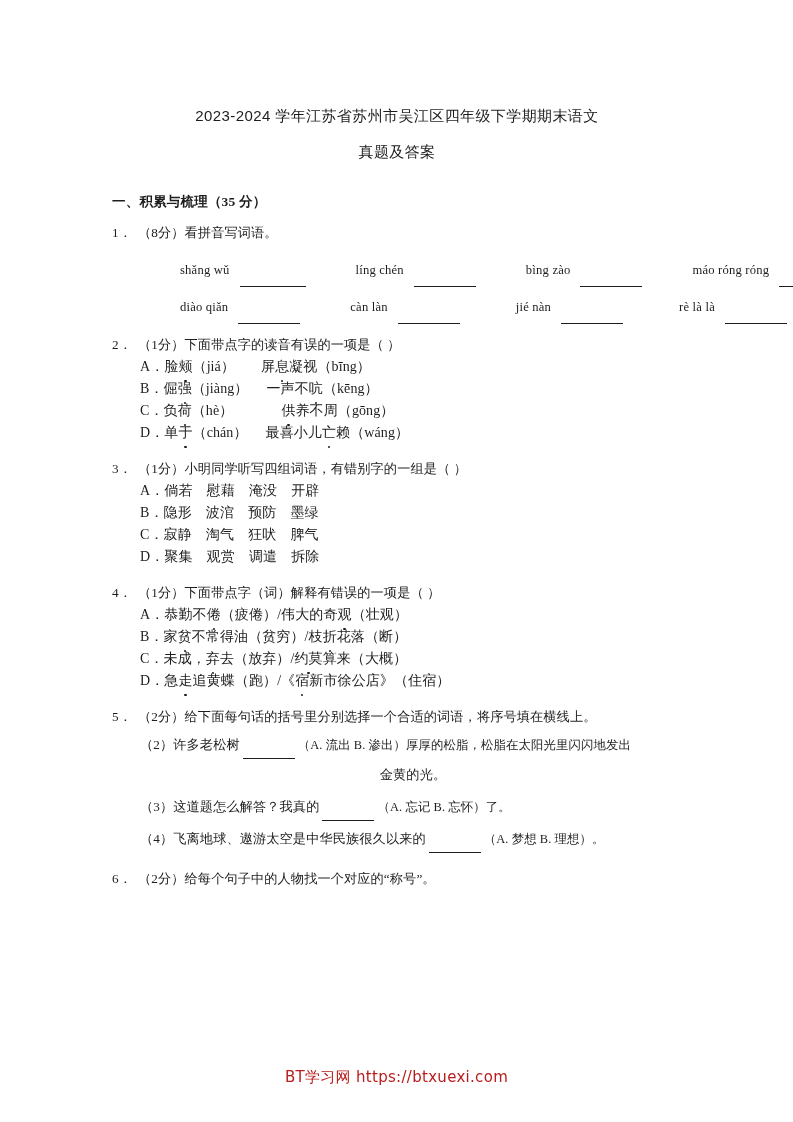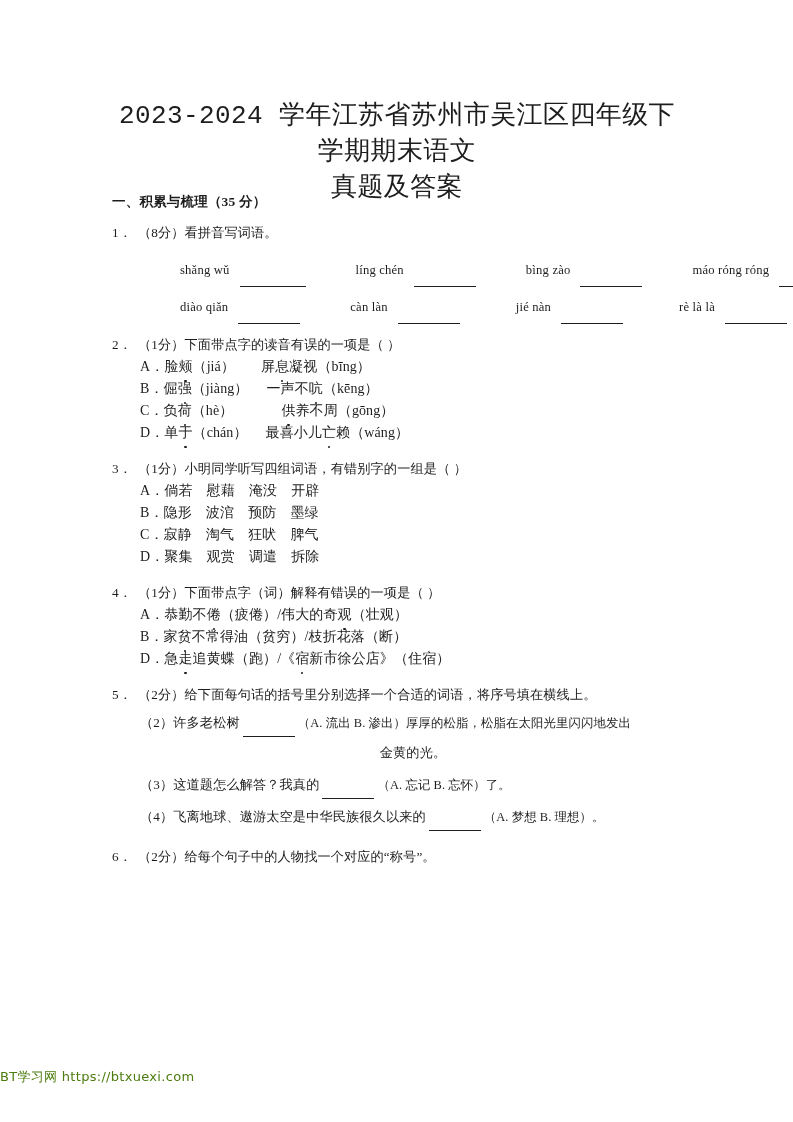--- a/index.html
+++ b/index.html
@@ -28,25 +28,25 @@
 
   
   .doc-title {
     margin: 0;
     padding: 0;
     position: absolute;
     left: 108px;
     top: 98px;
     width: 578px;
     text-align: center;
-    font-size: 26px;
+    font-size: 15px;
     line-height: 36px;
     font-weight: 400;
     letter-spacing: 0.4px;
-    font-family: Liberation Mono, monospace;
+    font-family: Liberation Sans, sans-serif;
   }
   .doc-title .ln2 { display: block; }
 
   
   .content {
     position: absolute;
     left: 112px;
     top: 183px;
     width: 574px;
   }
@@ -160,22 +160,23 @@
 
   .gap-sm { height: 7px; }
   .gap-md { height: 12px; }
 
   
   .footer {
     position: absolute;
     left: 0;
     top: 1068px;
     width: 793px;
-    font-size: 13px;
-    color: #4d7c0f;
+    text-align: center;
+    font-size: 15px;
+    color: #b91c1c;
     font-family: "DejaVu Sans", "Liberation Sans", sans-serif;
     letter-spacing: 0.3px;
   }
 </style>
 </head>
 <body>
 
 <div class="page">
 
   <h1 class="doc-title">
@@ -248,20 +249,23 @@
         <span class="q-num">4．</span><span>（1分）下面带点字（词）解释有错误的一项是（      ）</span>
       </p>
       <div class="indent">
         <p class="opt">
           <span class="opt-lbl">A．</span><span>恭勤不</span><span class="dot">倦</span><span>（疲倦）/伟大的奇</span><span class="dot">观</span><span>（壮观）</span>
         </p>
         <p class="opt">
           <span class="opt-lbl">B．</span><span>家</span><span class="dot">贫</span><span>不常得油（贫穷）/枝</span><span class="dot">折</span><span>花落（断）</span>
         </p>
         <p class="opt">
+          <span class="opt-lbl">C．</span><span>未成，</span><span class="dot">弃</span><span>去（放弃）/</span><span class="dot">约莫</span><span>算来（大概）</span>
+        </p>
+        <p class="opt">
           <span class="opt-lbl">D．</span><span>急</span><span class="dot">走</span><span>追黄蝶（跑）/《</span><span class="dot">宿</span><span>新市徐公店》（住宿）</span>
         </p>
       </div>
       <div class="gap-md"></div>
     </div>
 
     <div class="q">
       <p class="q-stem">
         <span class="q-num">5．</span><span>（2分）给下面每句话的括号里分别选择一个合适的词语，将序号填在横线上。</span>
       </p>

